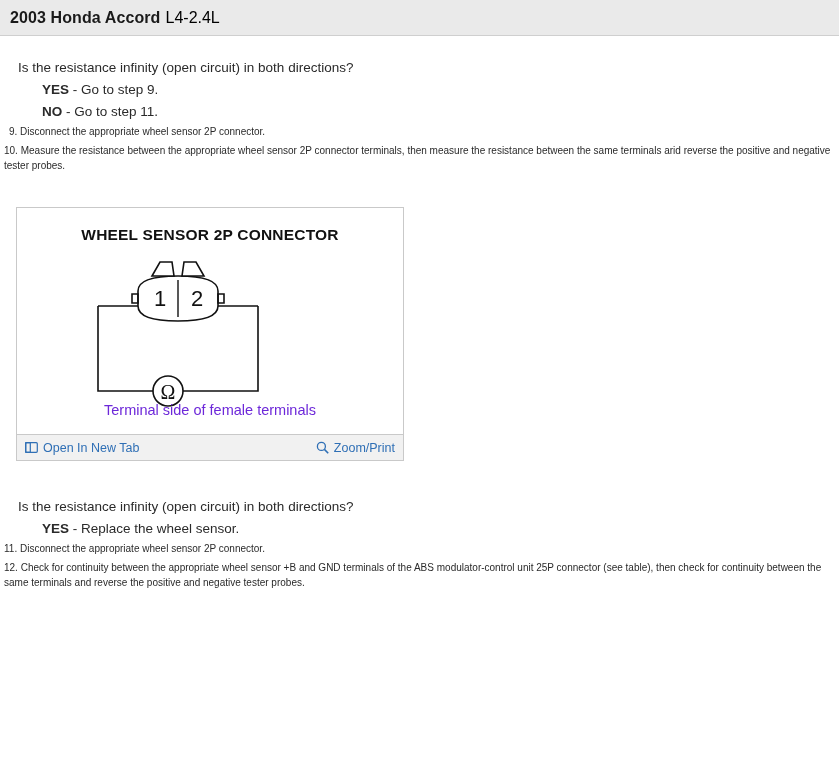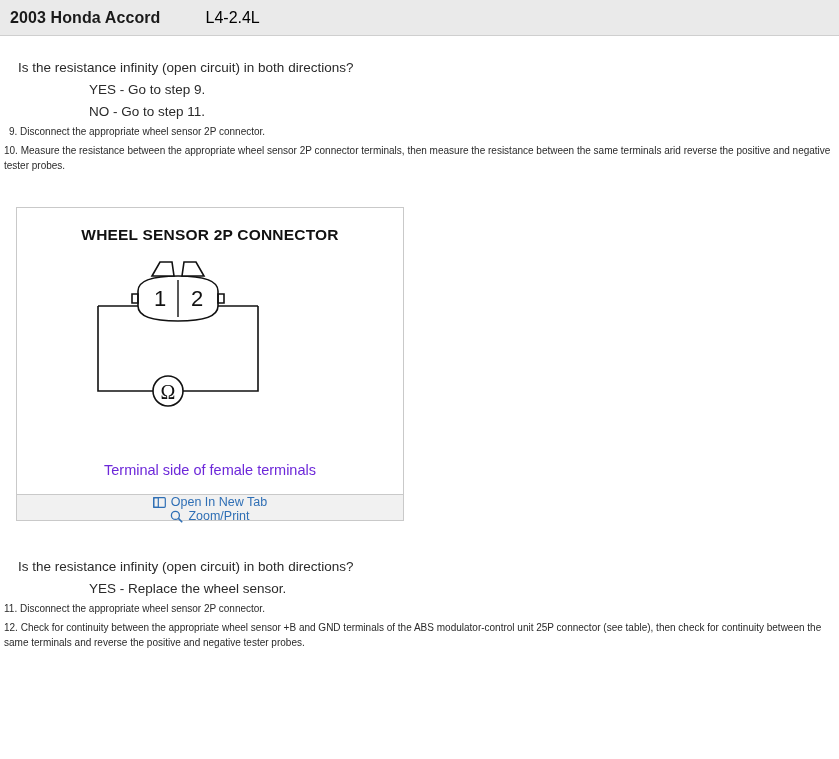--- a/index.html
+++ b/index.html
@@ -18,21 +18,20 @@
 
   
   .header {
     height: 36px;
     background: #eaeaea;
     border-bottom: 1px solid #cfcfcf;
     display: flex;
     align-items: center;
     padding-left: 10px;
     box-sizing: border-box;
-    gap: 40px;
   }
   .header .veh-title {
     font-size: 16px;
     font-weight: bold;
     color: #1a1a1a;
     letter-spacing: 0.1px;
   }
   .header .veh-engine {
     font-size: 16px;
     font-weight: normal;
@@ -50,41 +49,41 @@
     color: #2a2a2a;
     margin-top: 24px;
     padding-left: 14px;
   }
   .ans-line {
     font-size: 13.5px;
     color: #2a2a2a;
     margin-top: 7px;
     padding-left: 38px;
   }
-  .ans-line b { font-weight: normal; margin-left: 47px; }
+  .ans-line b { font-weight: bold; }
 
   .step-line {
     font-size: 10px;
     color: #2a2a2a;
     margin-top: 7px;
     padding-left: 5px;
   }
   .step-line.flush { padding-left: 0px; }
   .step-line.wide { padding-left: 0px; line-height: 1.45; }
 
   
   .figure-wrap {
     margin-top: 34px;
     margin-left: 12px;
     width: 388px;
   }
   .figure-box {
     border: 1px solid #c9c9c9;
     background: #ffffff;
-    height: 288px;
+    height: 228px;
     position: relative;
     box-sizing: border-box;
   }
   .figure-title {
     text-align: center;
     font-size: 15.5px;
     font-weight: bold;
     color: #111111;
     margin-top: 18px;
     letter-spacing: 0.2px;
@@ -106,21 +105,20 @@
   .figure-toolbar {
     height: 26px;
     background: #f1f1f1;
     border: 1px solid #c9c9c9;
     border-top: none;
     display: flex;
     align-items: center;
     justify-content: space-between;
     box-sizing: border-box;
     padding: 0 8px;
-    flex-direction: column;
   }
   .tool-btn {
     display: flex;
     align-items: center;
     gap: 5px;
     color: #2f6fb5;
     font-size: 12.5px;
     cursor: pointer;
     text-decoration: none;
   }

